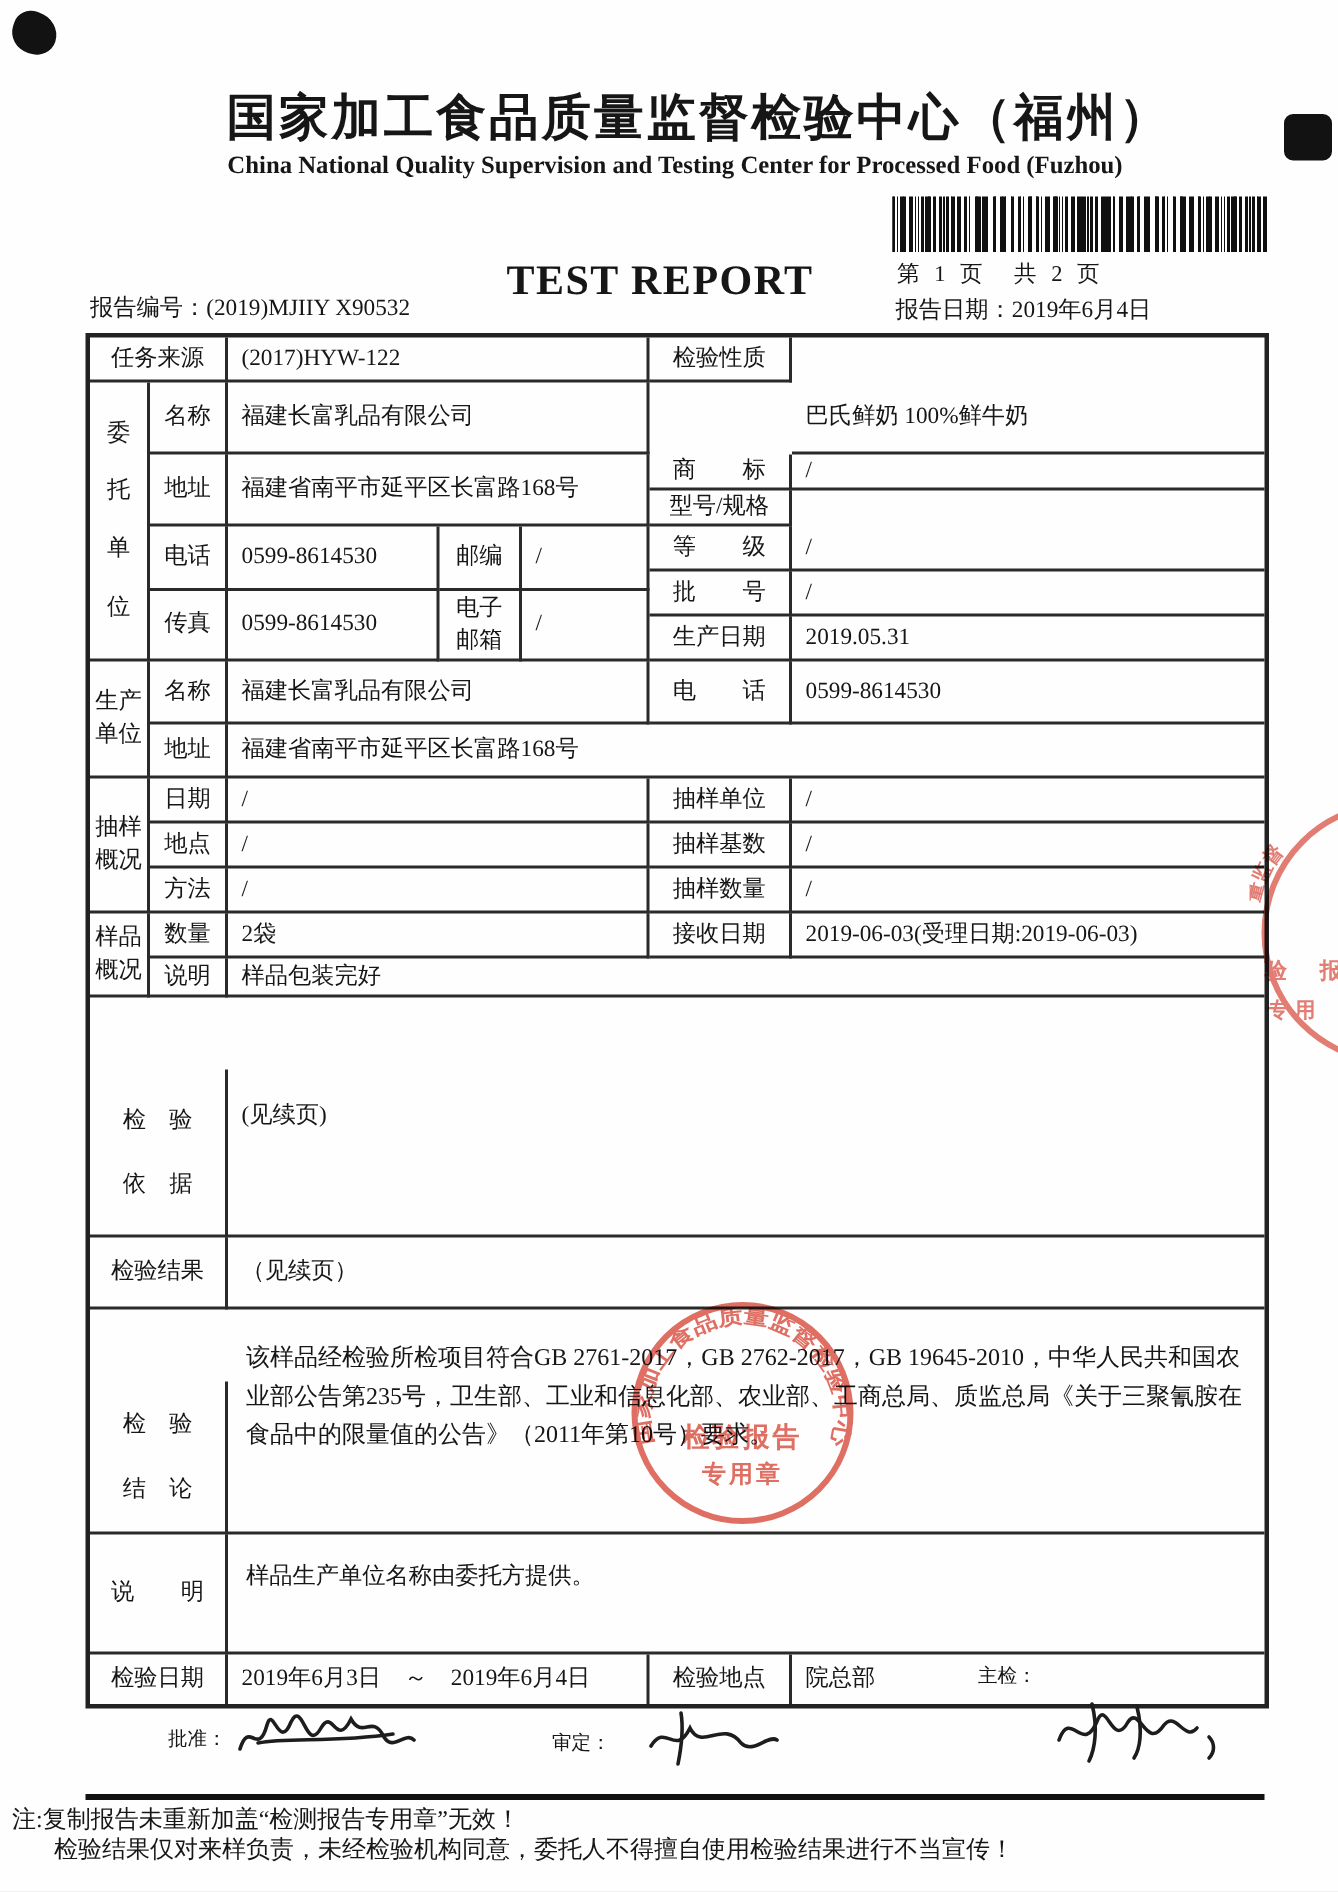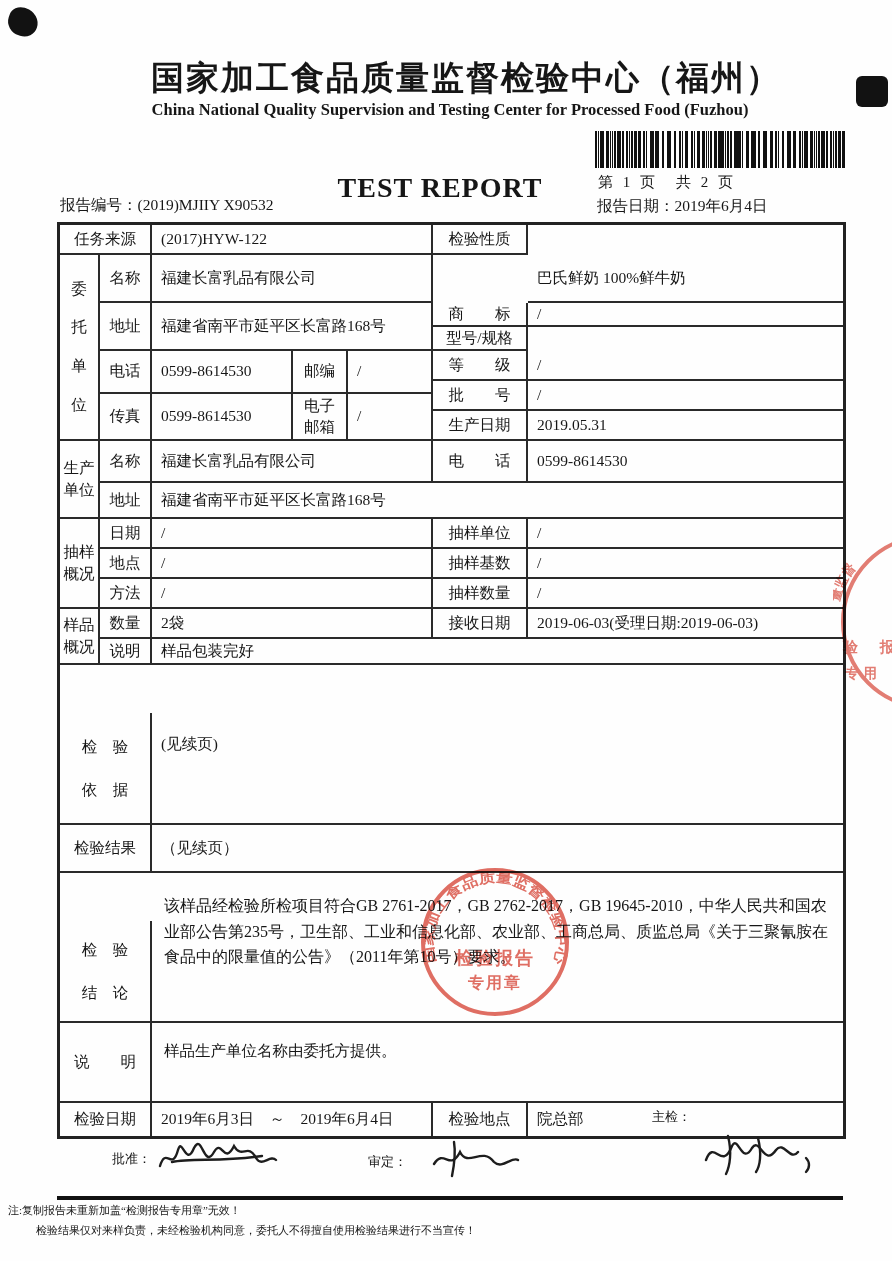--- a/index.html
+++ b/index.html
@@ -30,21 +30,21 @@
   .val{padding-left:9px;}
   .er{border-right:none;}
   .eb{border-bottom:none;}
   .vc1{line-height:2.5;}
   .loose{line-height:2.8;margin-top:48px;}
   .top{align-items:flex-start;padding-top:20px;padding-left:12px;padding-right:14px;line-height:1.6;font-size:16px;}
 
   .sig-label{font-size:13px;}
   .sig-svg path{fill:none;stroke:#1d1d1d;stroke-width:2.4;stroke-linecap:round;}
   .divider{left:57px;top:1196px;width:786px;height:3.5px;background:#111;}
-  .note{font-size:11px;}
+  .note{font-size:16px;}
   .stamp{mix-blend-mode:multiply;}
   .artifact{background:#121212;}
 </style>
 </head>
 <body>
 
 <div class="page">
 
   <div class="abs artifact" style="left:8px;top:8px;width:30px;height:28px;border-radius:45% 60% 50% 55%;transform:rotate(18deg);"></div>
   <div class="abs artifact" style="left:856px;top:76px;width:32px;height:31px;border-radius:6px;"></div>

